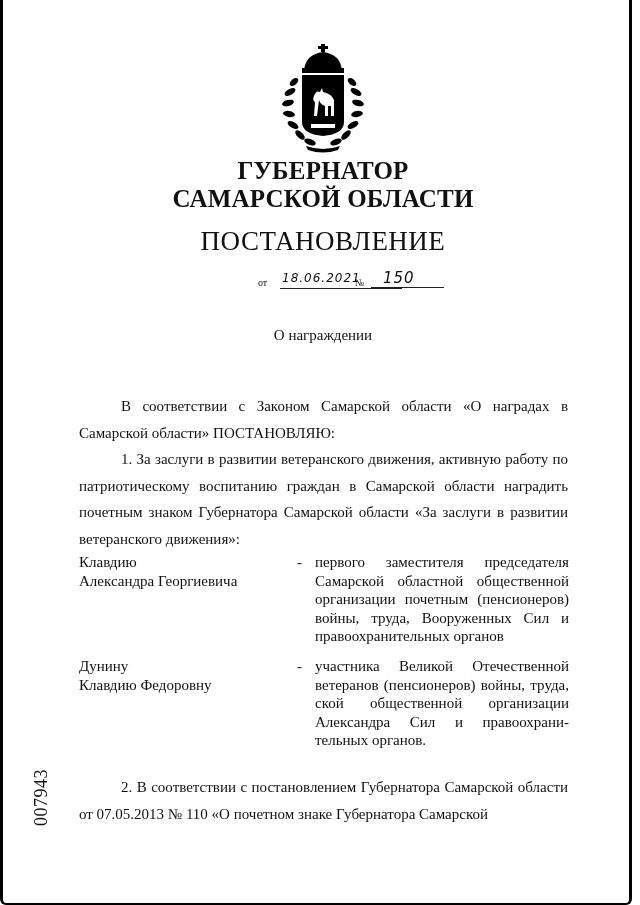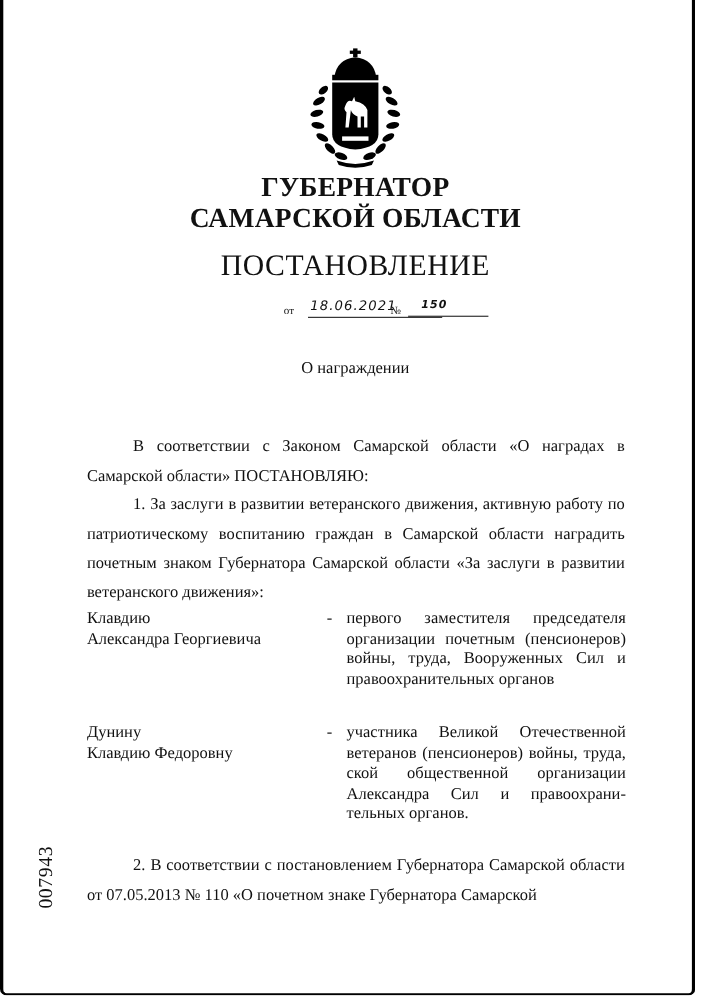--- a/index.html
+++ b/index.html
@@ -33,22 +33,22 @@
     .date-line .date-field {
       position: absolute; left: 14px; top: 0; width: 120px; height: 20px;
       border-bottom: 1px solid #222;
       font-family: "DejaVu Sans", sans-serif; font-style: italic; font-size: 12px;
       line-height: 20px; padding-left: 2px; letter-spacing: 1px; margin-left: 48px;
     }
     .date-line .no { position: absolute; left: 137px; top: 9px; font-size: 10px; }
     .date-line .num-field {
       position: absolute; left: 153px; top: 0; width: 73px; height: 20px;
       border-bottom: 1px solid #222;
-      font-family: "DejaVu Sans", sans-serif; font-style: italic; font-size: 10px;
-      line-height: 20px; padding-left: 12px; letter-spacing: 1px; box-sizing: border-box; font-weight: bold;
+      font-family: "DejaVu Sans", sans-serif; font-style: italic; font-size: 15px;
+      line-height: 20px; padding-left: 12px; letter-spacing: 1px; box-sizing: border-box;
     }
     .subject {
       position: absolute; left: 0; top: 325px; width: 640px; text-align: center;
       font-size: 15px; line-height: 20px;
     }
     .para {
       position: absolute; left: 76px; width: 489px; font-size: 15px; line-height: 26.5px;
       text-align: justify; text-align-last: left;
     }
     .para .ind { display: inline-block; width: 42px; }
@@ -128,20 +128,21 @@
   <div class="para p2"><span class="ind"></span><span>1. За заслуги в развитии ветеранского движения, активную работу по патриотическому воспитанию граждан в Самарской области наградить почетным знаком Губернатора Самарской области «За заслуги в развитии ветеранского движения»:</span></div>
 
   <div class="award a1">
     <div class="name">
       <div>Клавдию</div>
       <div>Александра Георгиевича</div>
     </div>
     <div class="dash">-</div>
     <div class="desc">
       <span class="jl">первого заместителя председателя</span>
+      <span class="jl">Самарской областной общественной</span>
       <span class="jl">организации почетным (пенсионеров)</span>
       <span class="jl">войны, труда, Вооруженных Сил и</span>
       <span class="ll">правоохранительных органов</span>
     </div>
   </div>
 
   <div class="award a2">
     <div class="name">
       <div>Дунину</div>
       <div>Клавдию Федоровну</div>

